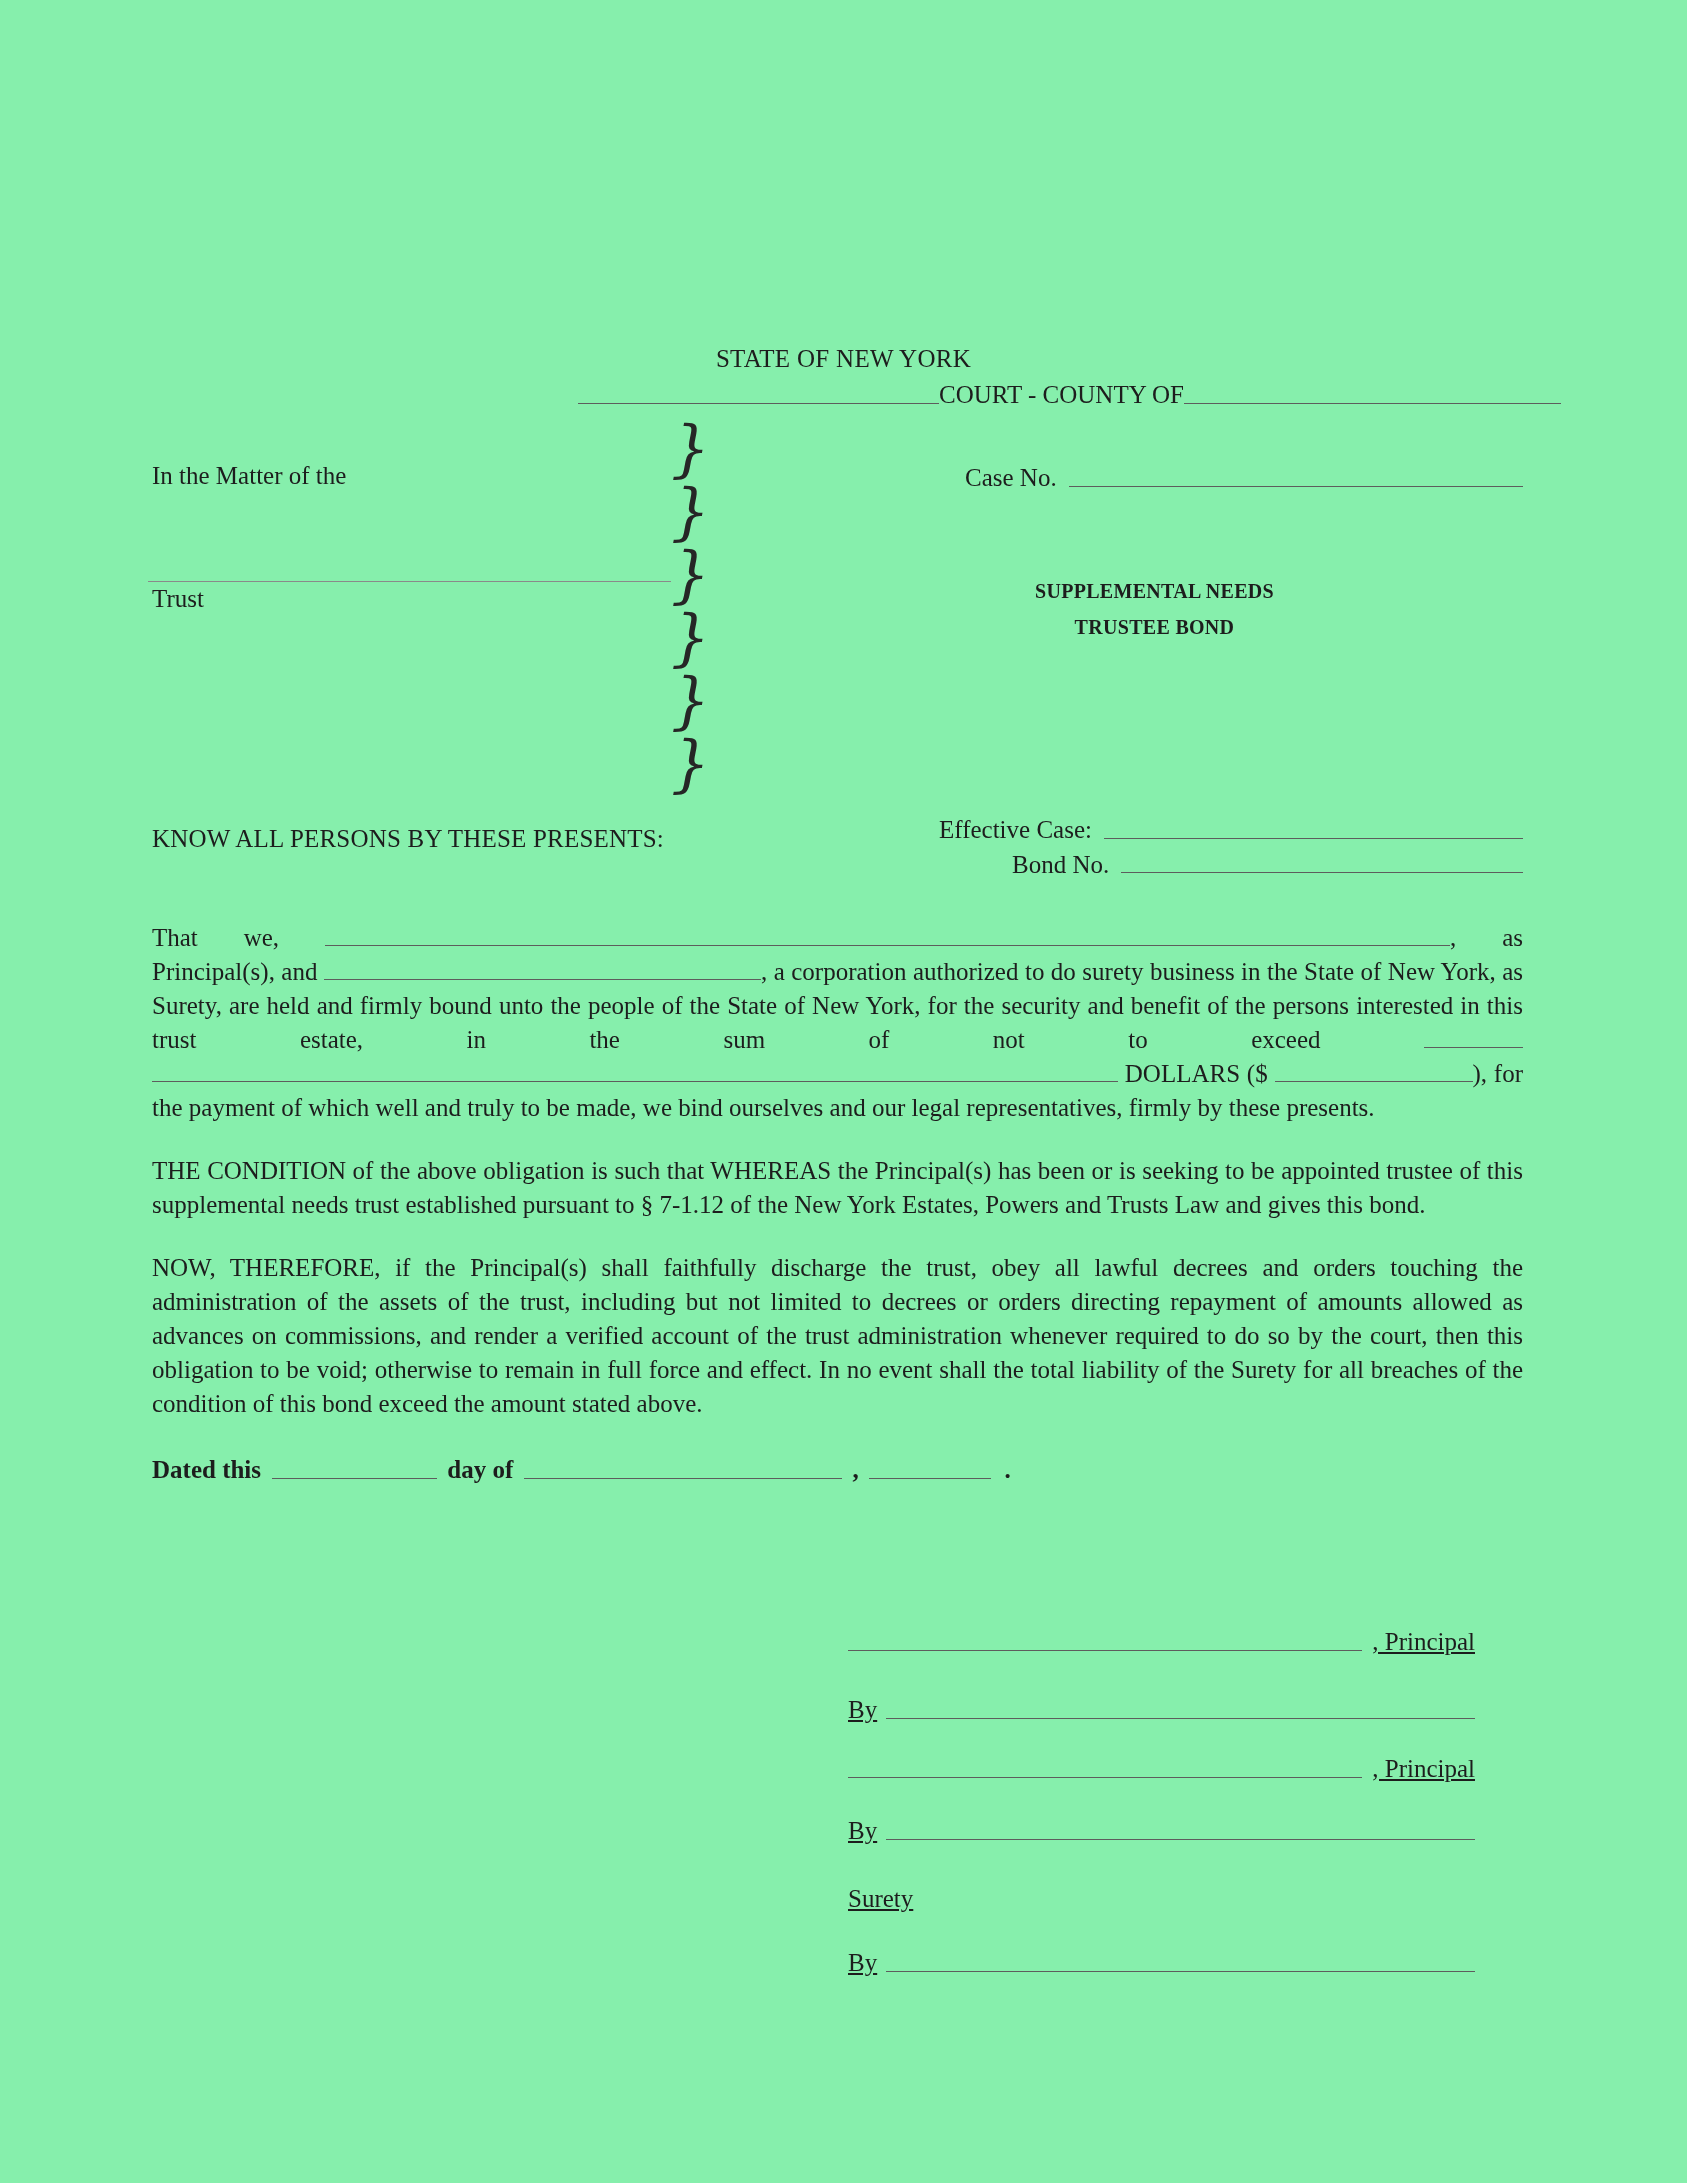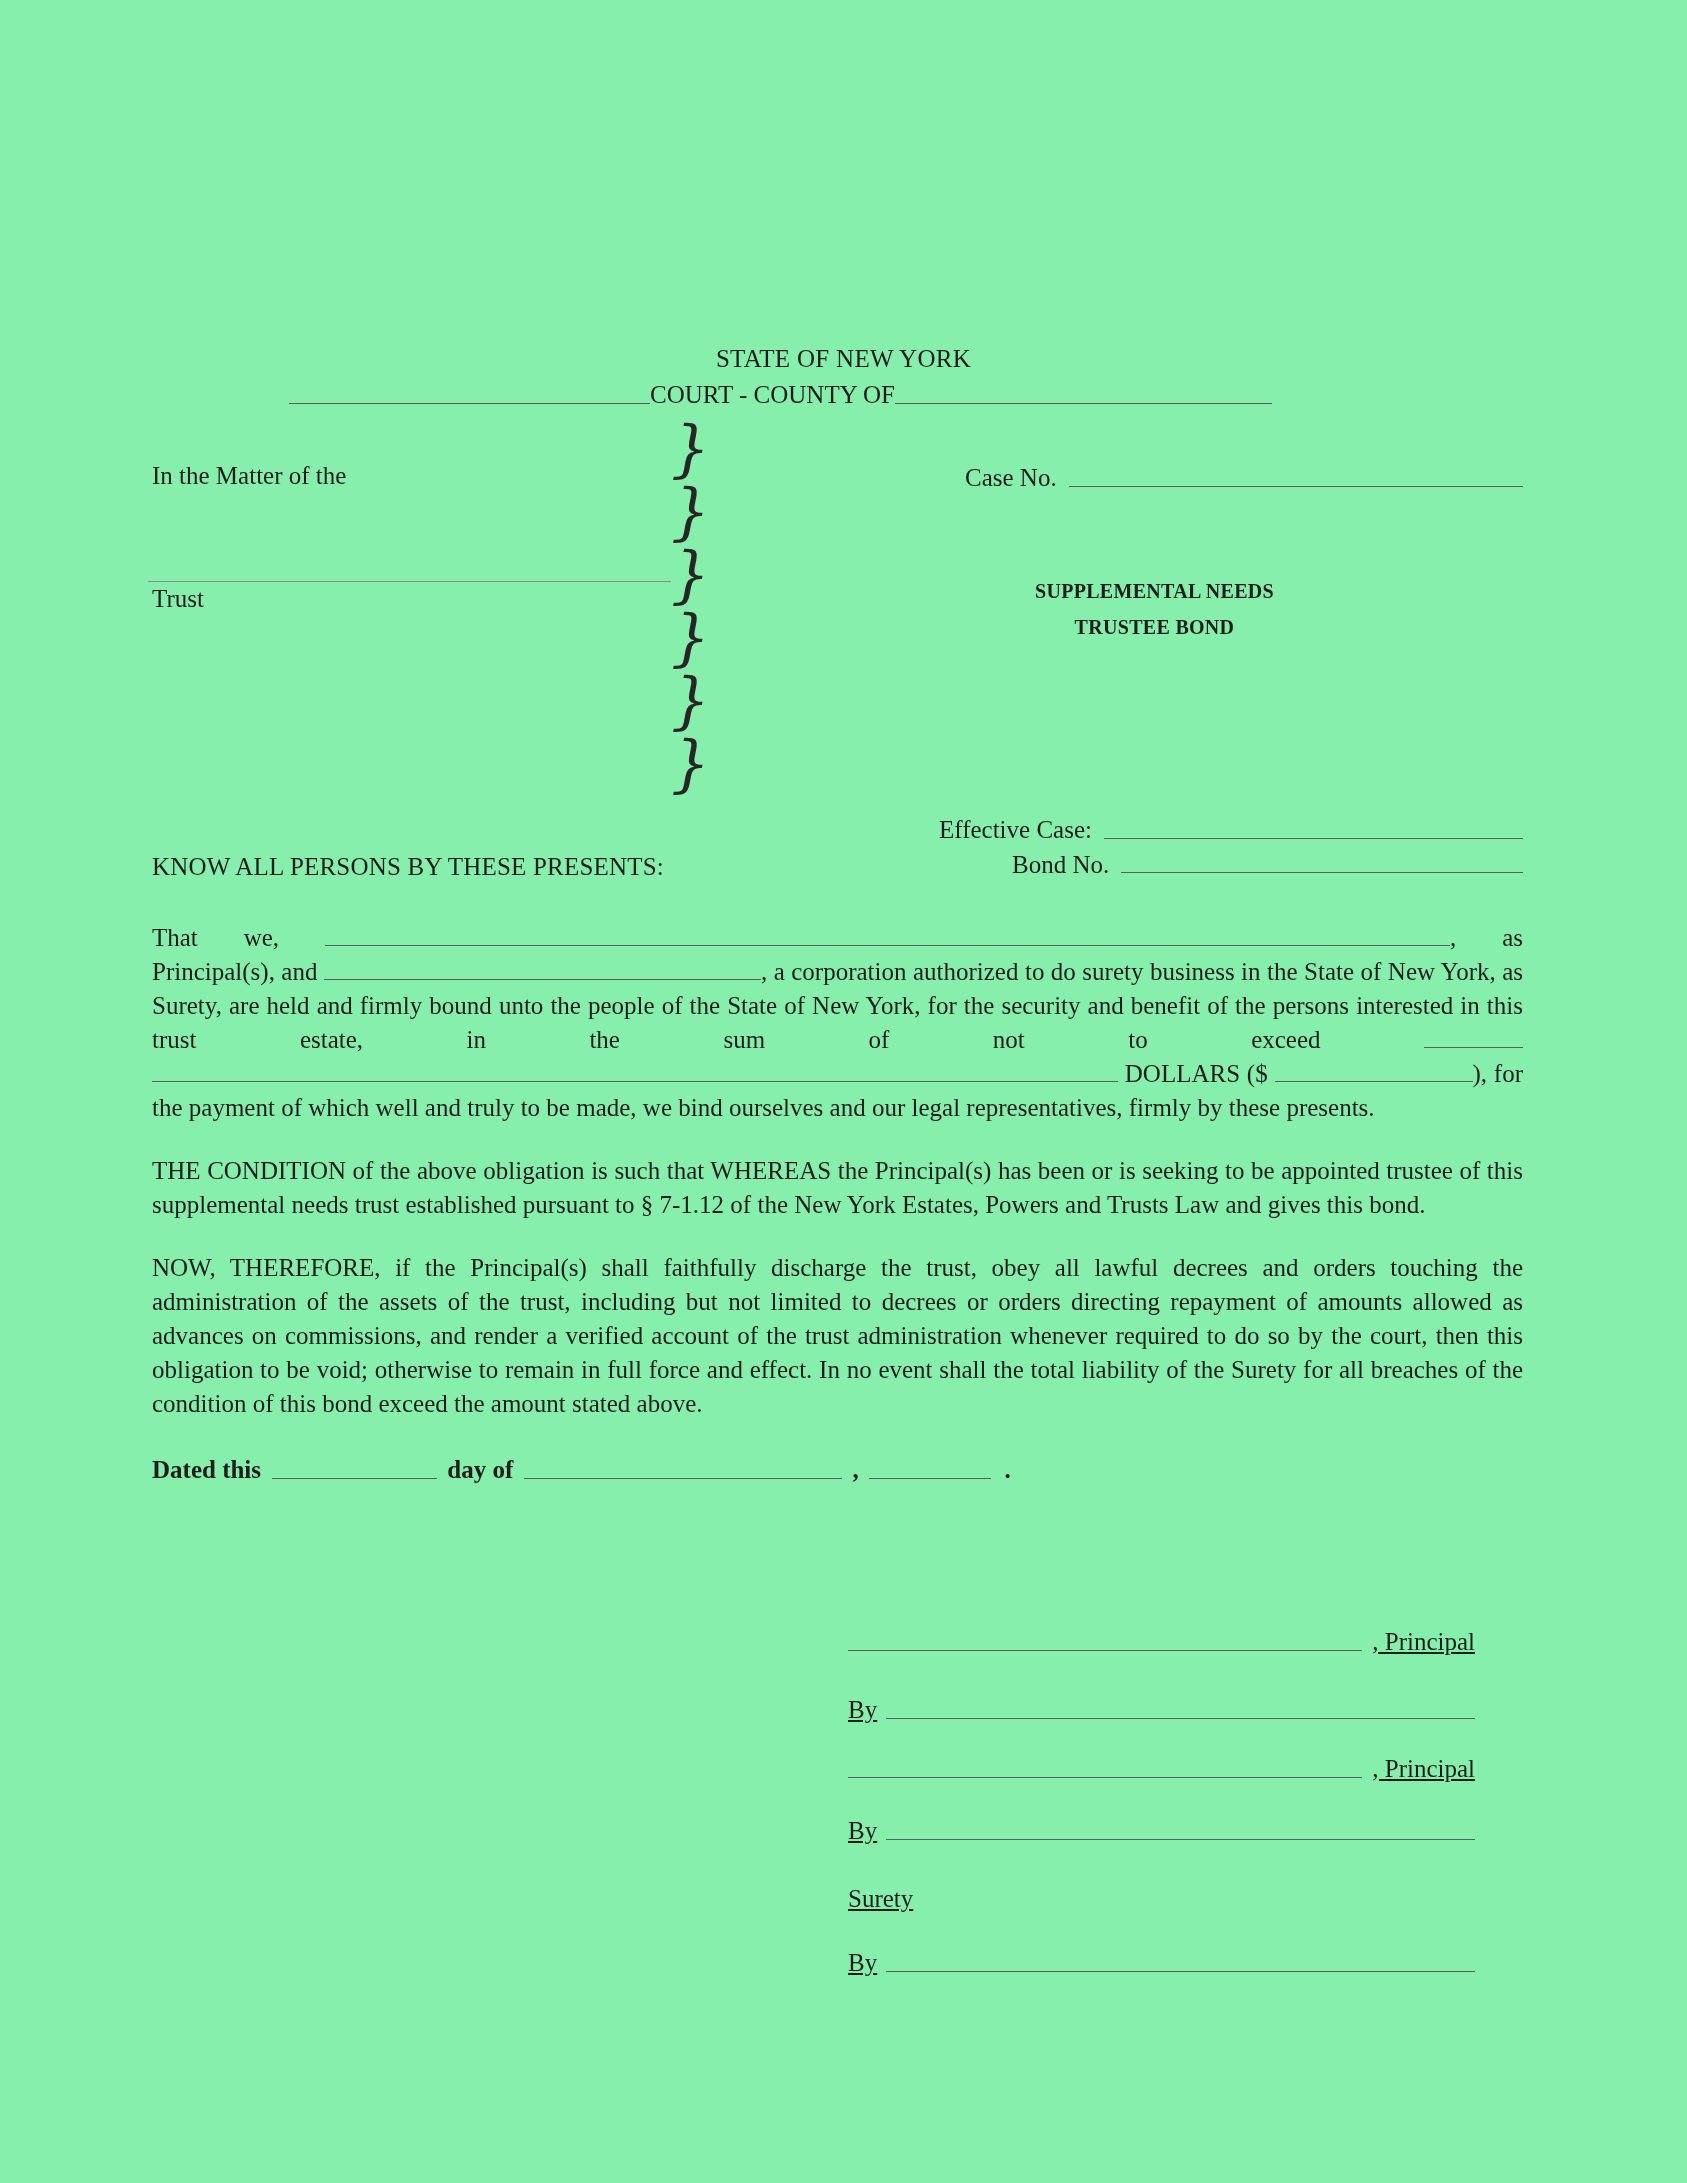--- a/index.html
+++ b/index.html
@@ -22,21 +22,21 @@
   }
   .grow { flex:1 1 auto; }
   .iblank {
     display:inline-block;
     border-bottom:1.3px solid #5d5d5d;
     height:0.82em;
   }
 
   
   .hdr-state { top:345px; left:0; width:1687px; text-align:center; letter-spacing:0.3px; }
-  .court-row { top:380px; left:0; width:1561px; display:flex; justify-content:center; align-items:flex-end; line-height:29px; }
+  .court-row { top:380px; left:0; width:1561px; display:flex; justify-content:flex-end; align-items:flex-end; line-height:29px; }
   .court-row .fblank { margin-bottom:4.6px; }
 
   
   .matter-label { top:462px; left:152px; }
   .trust-blank { top:559px; left:148px; width:523px; height:22.5px; border-bottom:1.3px solid #8a8a8a; }
   .trust-label { top:585px; left:152px; }
   .braces {
     top:417px; left:671px;
     display:flex; flex-direction:column;
     font-family:"DejaVu Serif",serif;
@@ -44,21 +44,21 @@
     font-size:61px; line-height:63px;
     color:#262626;
   }
   .caseno-row { top:463px; left:965px; width:558px; display:flex; align-items:flex-end; line-height:29px; }
   .caseno-row .fblank { margin-left:12px; margin-bottom:4.6px; }
   .bond-title { top:573px; left:847px; width:615px; text-align:center; font-weight:bold; font-size:20px; line-height:36px; letter-spacing:0.3px; }
   .effdate-row { top:815px; left:939px; width:584px; display:flex; align-items:flex-end; line-height:29px; }
   .effdate-row .fblank { margin-left:12px; margin-bottom:4.6px; }
   .bondno-row { top:850px; left:1012px; width:511px; display:flex; align-items:center; line-height:29px; }
   .bondno-row .fblank { margin-left:12px; margin-bottom:4.6px; }
-  .know-all { top:853px; left:152px; letter-spacing:0.2px; }
+  .know-all { top:825px; left:152px; letter-spacing:0.2px; }
 
   
   .body-block { top:921px; left:152px; width:1371px; }
   .para { text-align:justify; line-height:34px; }
   .para + .para { margin-top:29px; }
   .w-principals { width:1125px; }
   .w-surety { width:437px; }
   .w-amt1 { width:99px; }
   .w-amt2 { width:966px; }
   .w-amtnum { width:198px; }

